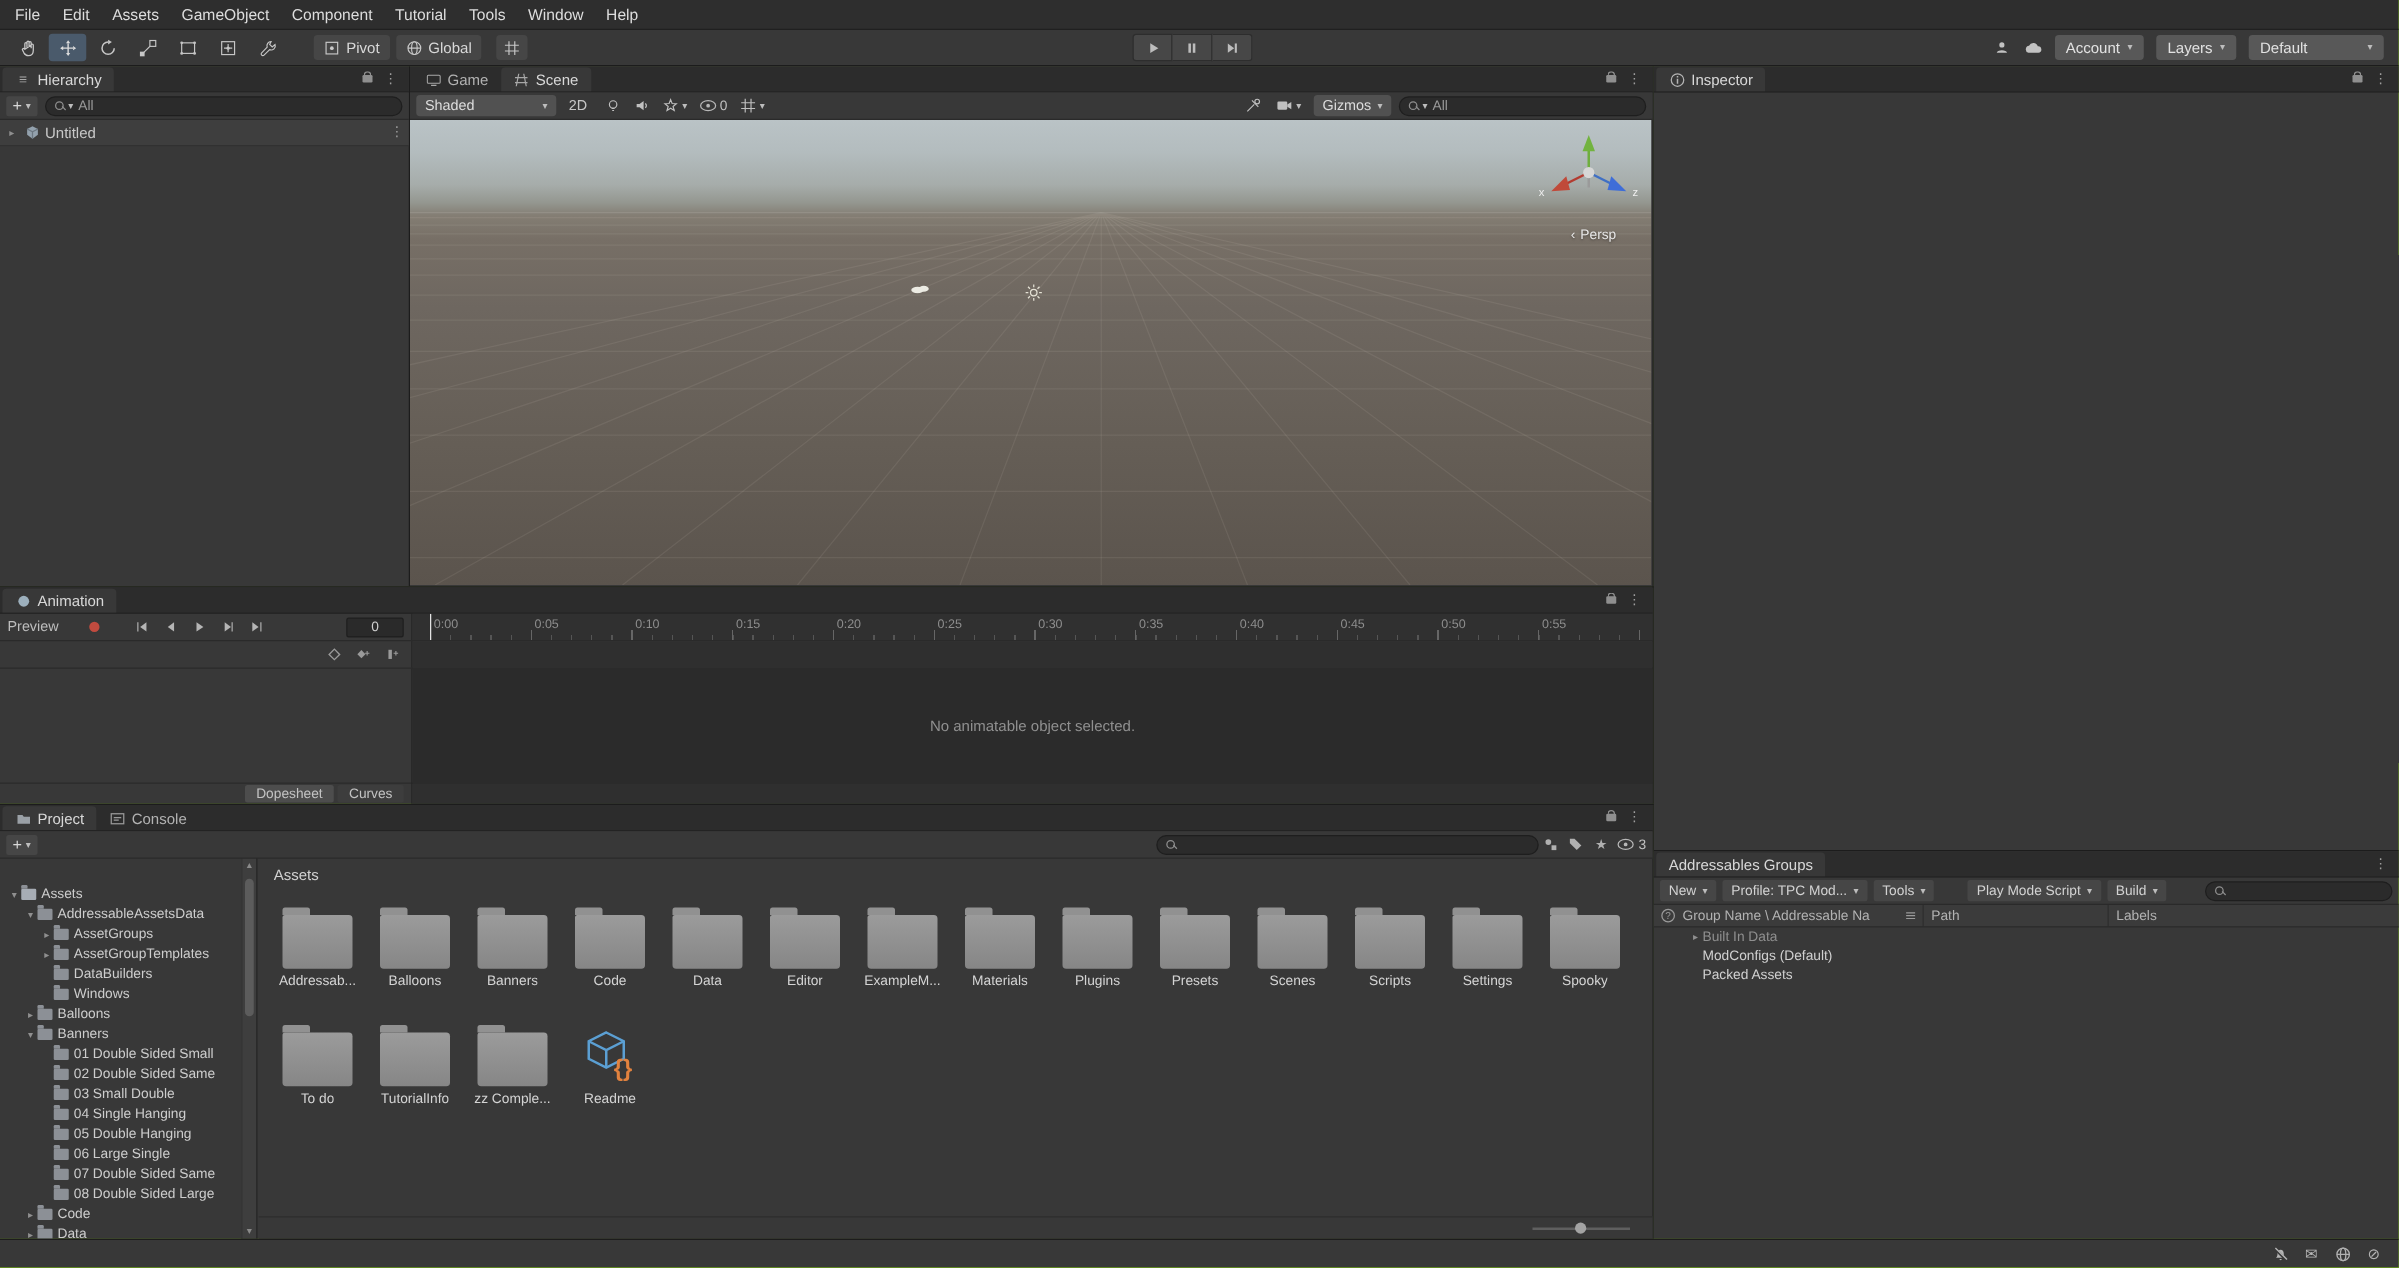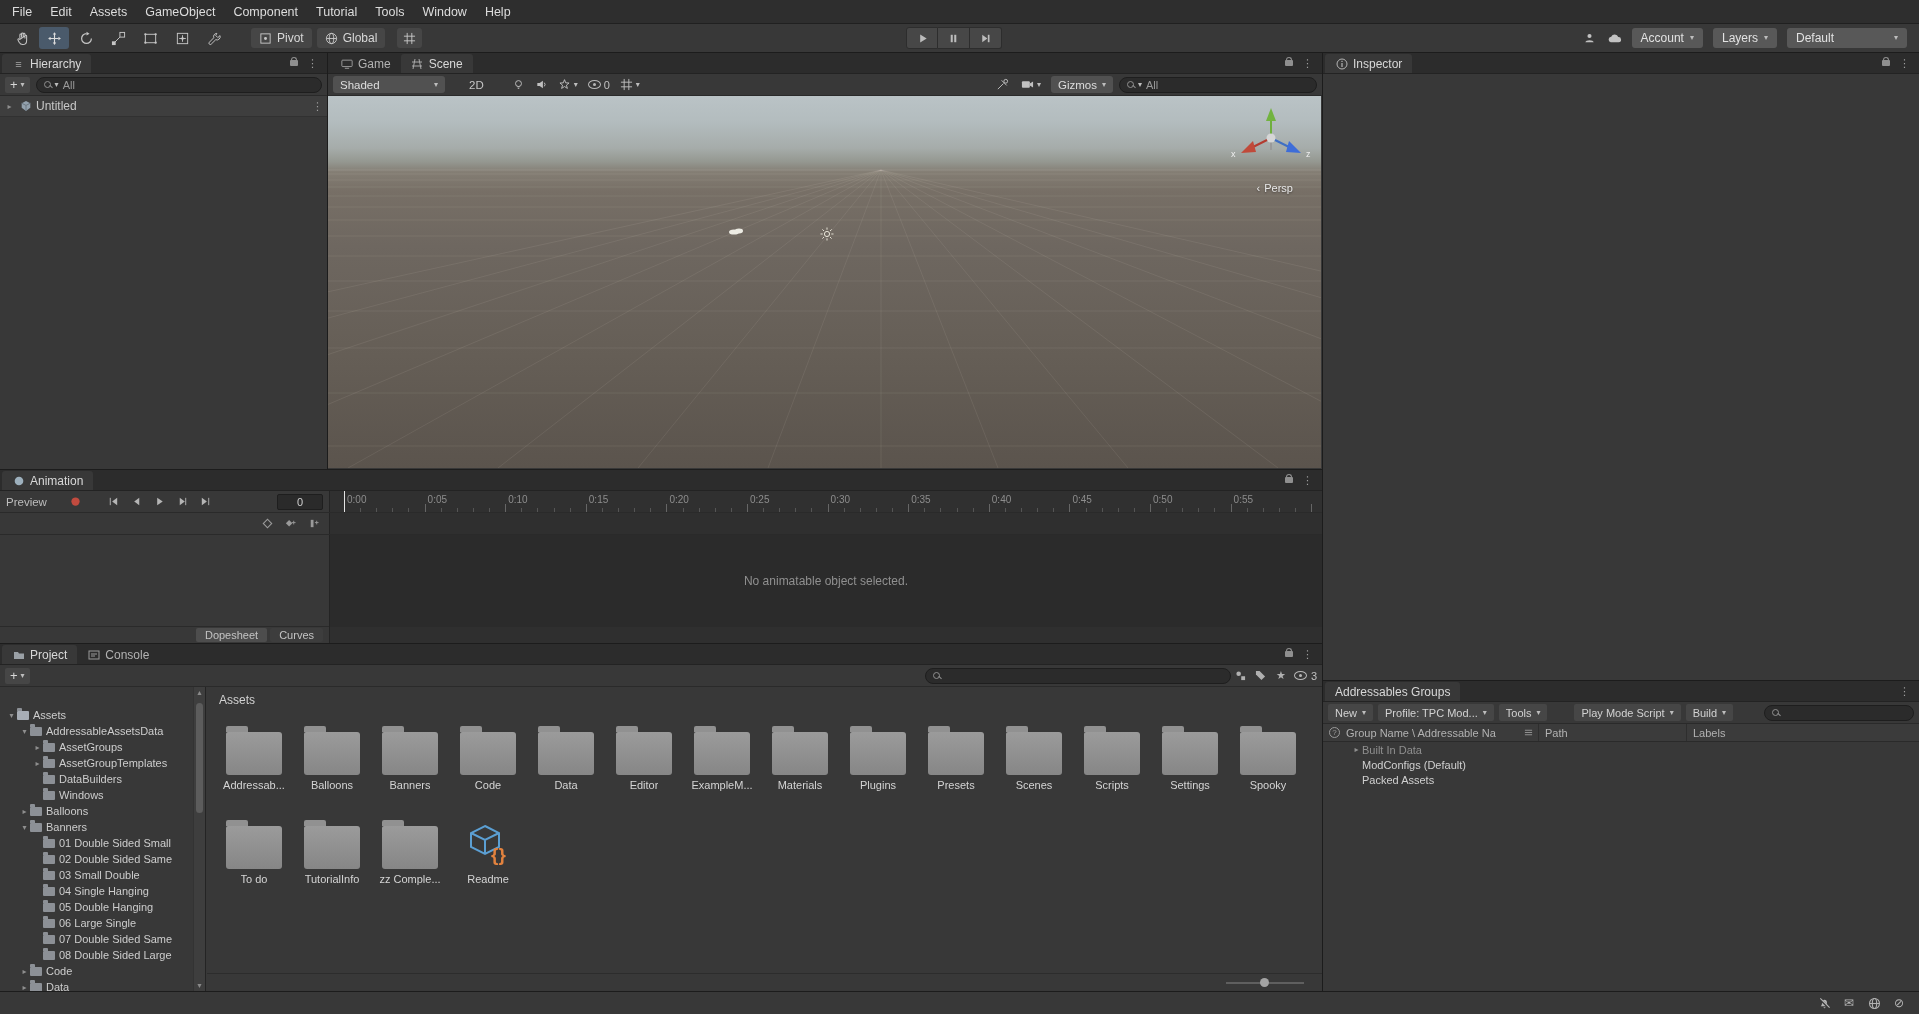--- a/index.html
+++ b/index.html
@@ -36,38 +36,38 @@
 #pivot-btn{margin-left:22px}
 #snap-btn{margin-left:12px;padding:0 6px}
 #play-controls{position:absolute;left:906px;top:3px;display:flex}
 .play-btn{width:32px;height:22px;background:#474747;border:1px solid #2d2d2d;border-left:none;display:flex;align-items:center;justify-content:center}
 .play-btn:first-child{border-left:1px solid #2d2d2d;border-radius:3px 0 0 3px}
 .play-btn:last-child{border-radius:0 3px 3px 0}
 .play-btn svg{width:13px;height:13px}
 #toolbar-right{position:absolute;right:12px;top:0;height:100%;display:flex;align-items:center;gap:10px}
 .tb-icon svg{width:15px;height:12px;display:block}
 .tb-dd{height:20px;background:#585858;border-radius:3px;display:flex;align-items:center;gap:6px;padding:0 9px;font-size:12px;color:#e2e2e2}
-#layout-dd{width:120px;justify-content:space-between}
+#layout-dd{width:108px;justify-content:space-between}
 
 #hierarchy{left:0;top:53px;width:328px;height:416px;border-right:1px solid #1c1c1c}
 #scene{left:328px;top:53px;width:995px;height:416px;border-right:1px solid #1c1c1c}
 #inspector{left:1323px;top:53px;width:596px;height:627px}
 #animation{left:0;top:469px;width:1323px;height:174px;border-top:1px solid #1c1c1c;border-right:1px solid #1c1c1c}
 #project{left:0;top:643px;width:1323px;height:348px;border-top:1px solid #1c1c1c;border-right:1px solid #1c1c1c}
 #addressables{left:1323px;top:680px;width:596px;height:311px;border-top:1px solid #1c1c1c}
 #status-bar{position:absolute;left:0;top:991px;width:100%;height:23px;background:#383838;border-top:1px solid #1c1c1c;display:flex;align-items:center;justify-content:flex-end;gap:9px;padding-right:12px}
 .st-icon{width:16px;height:16px;display:flex;align-items:center;justify-content:center;color:#b5b5b5;font-size:12px}
 .st-icon svg{width:13px;height:13px}
 
 .mini-dd{height:16px;background:#464646;border-radius:2px;display:flex;align-items:center;gap:3px;padding:0 5px;font-size:13px;color:#d8d8d8;margin-right:6px}
 #hier-search{flex:1}
 #hier-scene-row{height:21px;background:#3e3e3e;display:flex;align-items:center;padding:0 4px;gap:4px;border-bottom:1px solid #313131}
 .tw{width:11px;flex:none;text-align:center;color:#8f8f8f;font-size:8px}
 
-#scene-toolbar{gap:20px}
+#scene-toolbar{gap:6px}
 #shaded-dd{width:112px;justify-content:space-between}
 .sv-btn{height:17px;display:flex;align-items:center;gap:3px;padding:0 4px;border-radius:2px;color:#c6c6c6;font-size:11.5px}
 .sv-btn svg{width:13px;height:13px}
 #sv-right{margin-left:auto;display:flex;align-items:center;gap:6px}
 #scene-search{width:198px}
 #viewport{position:absolute;left:0;top:43px;width:993px;height:372px;background:linear-gradient(180deg,#bac3c6 0,#b3bcbe 26px,#a6acaa 52px,#949790 66px,#847e74 76px,#776f66 95px,#6e6760 150px,#655e56 260px,#5b544d 372px)}
 #grid-svg{position:absolute;left:0;top:0}
 .eye{display:inline-block;width:13px;height:9px;border:1px solid #b8b8b8;border-radius:50%;position:relative}
 .eye::after{content:"";position:absolute;left:4px;top:2.2px;width:3px;height:3px;border-radius:50%;background:#b8b8b8}
 #persp{position:absolute;right:28px;top:86px;font-size:11px;color:#e8e8e8;display:flex;gap:4px;align-items:center;text-shadow:0 1px 2px rgba(0,0,0,.4)}

